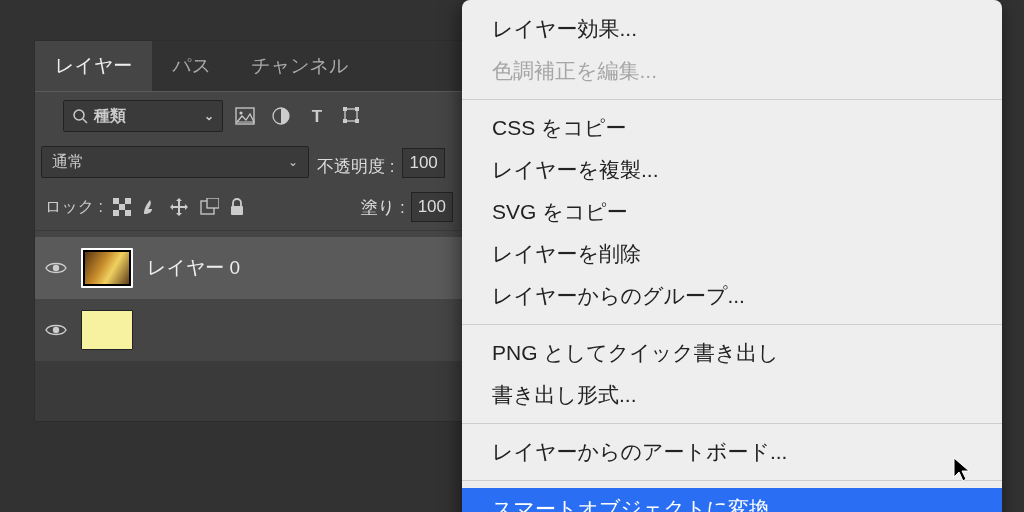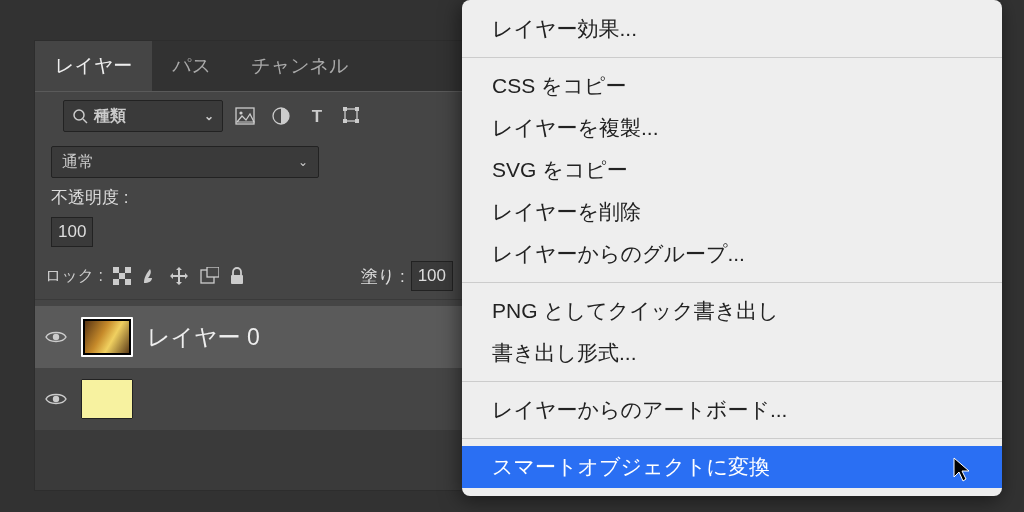--- a/index.html
+++ b/index.html
@@ -5,36 +5,36 @@
   * { box-sizing: border-box; margin: 0; padding: 0; font-family: "Hiragino Sans", "Meiryo", sans-serif; }
   body { background: #323232; width: 1024px; height: 512px; overflow: hidden; position: relative; color: #ccc; }
   .panel { position: absolute; left: 34px; top: 40px; width: 430px; background: #454545; border: 1px solid #2d2d2d; }
   .tabs { display: flex; background: #323232; }
   .tab { padding: 12px 20px; font-size: 19px; color: #aaa; cursor: default; }
   .tab.active { background: #454545; color: #eee; }
   .toolbar { display: flex; align-items: center; padding: 8px 28px; gap: 8px; border-top: 1px solid #5a5a5a; font-weight: bold; }
   .filter-select { display: flex; align-items: center; background: #3a3a3a; border: 1px solid #222; height: 32px; padding: 0 8px; gap: 6px; width: 160px; border-radius: 2px; }
   .chev { margin-left: auto; font-size: 12px; }
   .icon-btn { width: 28px; height: 28px; display: flex; align-items: center; justify-content: center; color: #ccc; }
-  .blend-row { display: flex; align-items: flex-start; padding: 6px 16px; gap: 8px; flex-direction: column; }
+  .blend-row { display: flex; align-items: flex-end; padding: 6px 6px; gap: 8px; }
   .blend-select { display: flex; align-items: center; background: #3a3a3a; border: 1px solid #222; height: 32px; padding: 0 10px; width: 268px; border-radius: 2px; }
   .opacity-label { font-size: 17px; color: #ddd; }
   .field-box { background: #3a3a3a; border: 1px solid #222; padding: 4px 6px; font-size: 17px; color: #ddd; }
   .lock-row { display: flex; align-items: center; padding: 8px 10px; gap: 10px; border-bottom: 1px solid #3a3a3a; }
   .lock-label { font-size: 16px; }
   .lock-icons { display: flex; gap: 10px; align-items: center; }
   .fill-wrap { margin-left: auto; display: flex; align-items: center; gap: 6px; }
   .layer-list { background: #454545; padding-top: 6px; }
   .layer-item { display: flex; align-items: center; height: 62px; padding: 0 10px; gap: 14px; }
   .layer-item.selected { background: #5a5a5a; }
   .eye { width: 22px; display: flex; justify-content: center; }
   .thumb { width: 52px; height: 40px; border-radius: 1px; }
   .thumb.framed { border: 2px solid #fff; box-shadow: inset 0 0 0 2px #000; background: linear-gradient(120deg, #4a2a10, #c68a2a 40%, #f0d060 60%, #4a2a10); }
   .thumb.solid { background: #f7f2a0; border: 1px solid #222; }
-  .layer-name { font-size: 23px; color: #eee; }
+  .layer-name { font-size: 19px; color: #eee; }
   .layer-list-pad { height: 60px; background: #3a3a3a; margin: 0; }
 
   .ctx-menu { position: absolute; left: 462px; top: 0; width: 540px; background: #eeeeee; border-radius: 8px; box-shadow: -2px 4px 20px rgba(0,0,0,.5); padding: 8px 0; font-size: 21px; color: #222; overflow: hidden; }
   .menu-item { padding: 7px 30px; white-space: nowrap; }
   .menu-item.disabled { color: #a6a6a6; }
   .menu-item.highlighted { background: #2a6ff3; color: #fff; }
   .menu-sep { height: 1px; background: #ccc; margin: 7px 0; }
 
   .cursor { position: absolute; left: 953px; top: 457px; pointer-events: none; }
   svg { display: block; }
@@ -159,20 +159,21 @@
           </svg>
       </span>
       <div class="thumb solid"></div>
     </div>
     <div class="layer-list-pad"></div>
   </div>
 </div>
 
 <div class="ctx-menu" id="ctx-menu">
     <div class="menu-item">レイヤー効果...</div>
+    <div class="menu-item disabled">色調補正を編集...</div>
     <div class="menu-sep"></div>
     <div class="menu-item">CSS をコピー</div>
     <div class="menu-item">レイヤーを複製...</div>
     <div class="menu-item">SVG をコピー</div>
     <div class="menu-item">レイヤーを削除</div>
     <div class="menu-item">レイヤーからのグループ...</div>
     <div class="menu-sep"></div>
     <div class="menu-item">PNG としてクイック書き出し</div>
     <div class="menu-item">書き出し形式...</div>
     <div class="menu-sep"></div>

